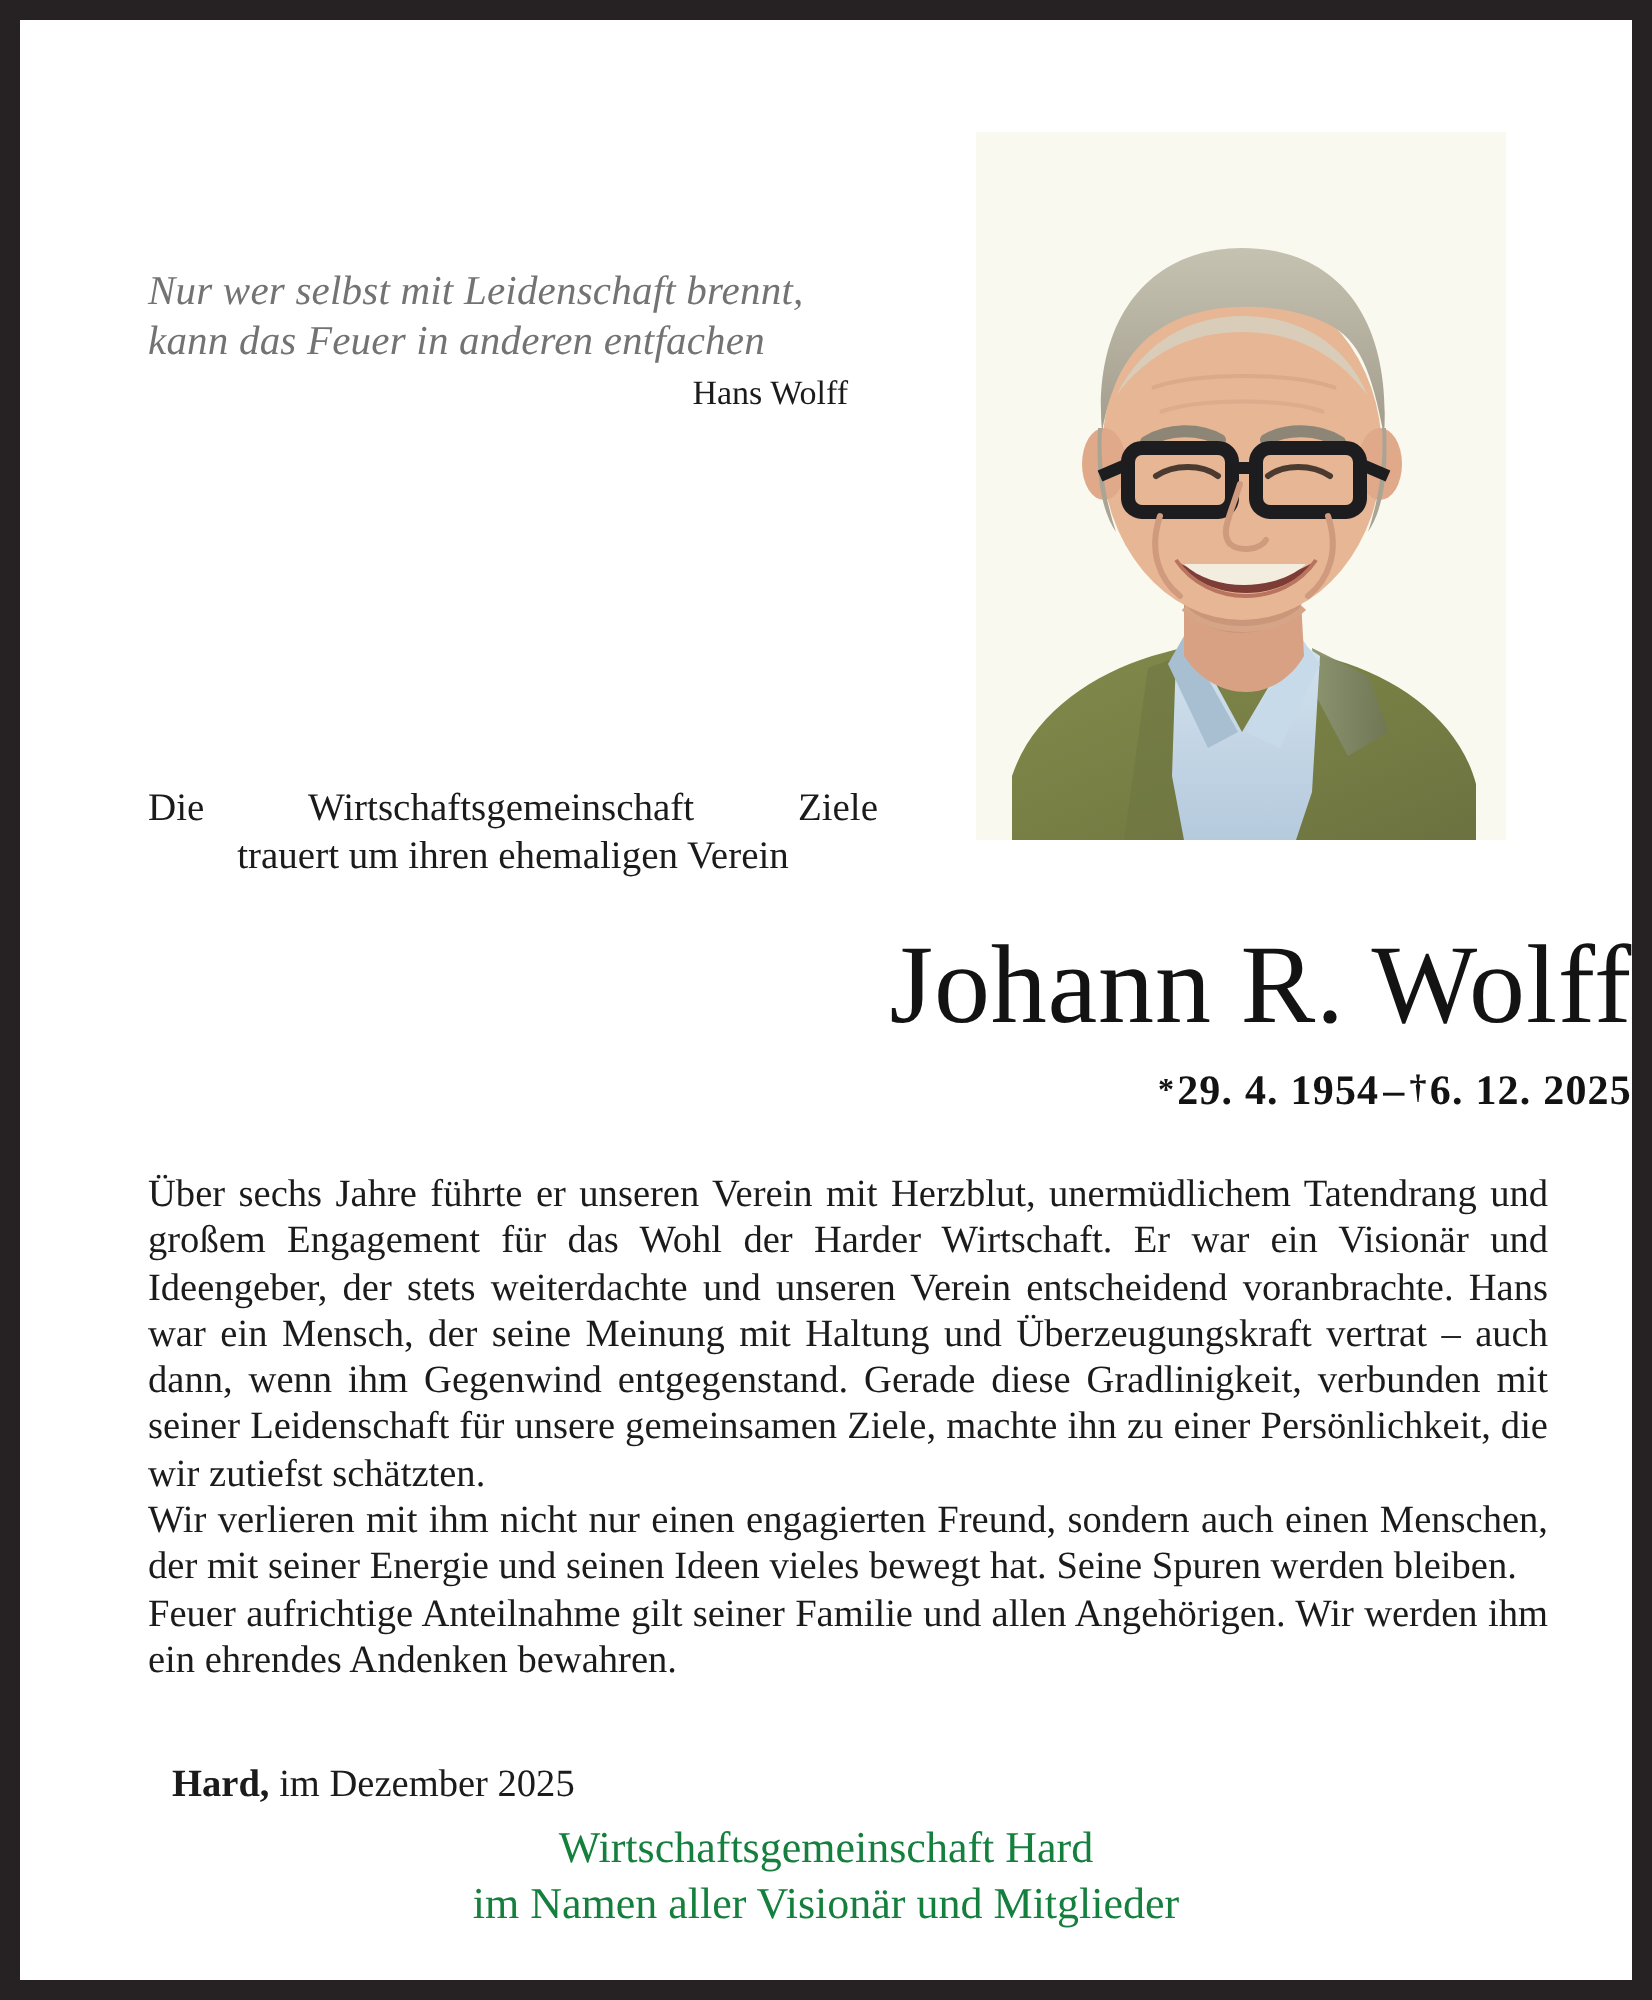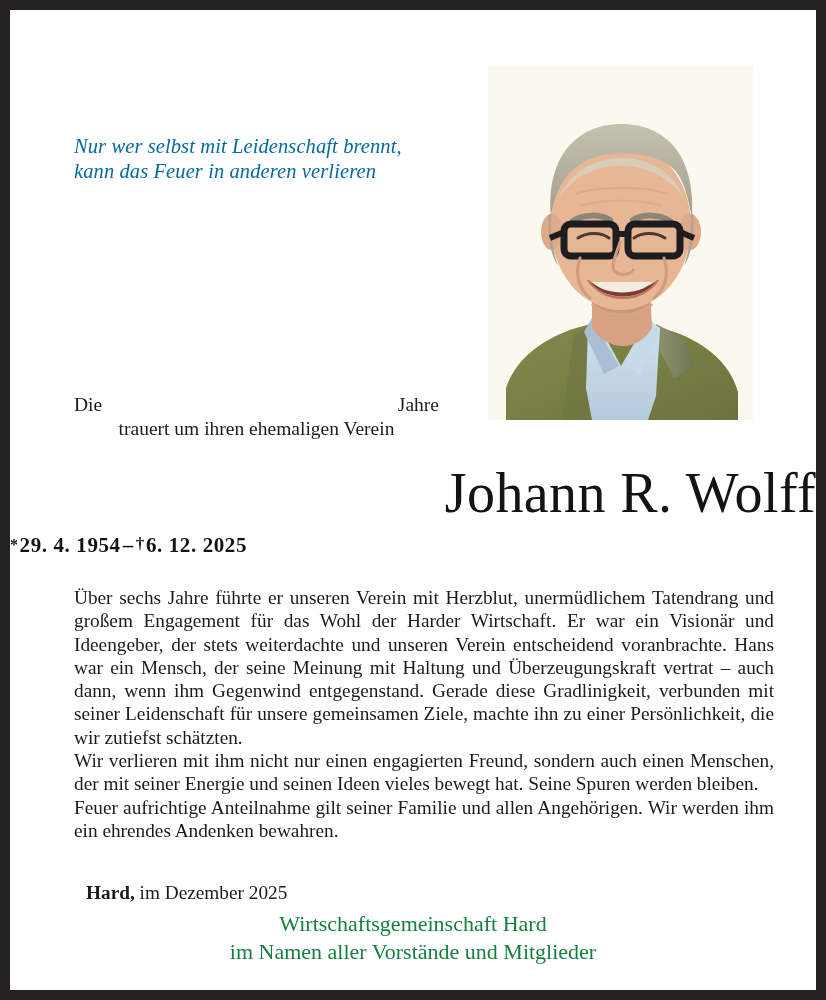--- a/index.html
+++ b/index.html
@@ -50,21 +50,21 @@
     position: absolute;
     left: 64px;
     top: 124px;
     width: 350px;
   }
   .quote-line {
     font-style: italic;
     font-size: 20.5px;
     line-height: 25px;
     letter-spacing: 0.1px;
-    color: #0369a1;
+    color: #737373;
     white-space: nowrap;
   }
   .quote-attrib {
     text-align: right;
     font-size: 17px;
     line-height: 22px;
     margin-top: 2px;
     color: #1b1b1b;
   }
 
@@ -96,21 +96,21 @@
     line-height: 62px;
     font-weight: 400;
     letter-spacing: 0.4px;
     color: #131313;
   }
   .deceased-dates {
     position: absolute;
     left: 0;
     right: 0;
     top: 521px;
-    text-align: left;
+    text-align: right;
     font-size: 21px;
     line-height: 26px;
     font-weight: 700;
     letter-spacing: 0.6px;
     color: #131313;
   }
   .deceased-dates .sym {
     font-size: 16px;
     vertical-align: 2px;
     padding-right: 1px;
@@ -256,27 +256,29 @@
           <path d="M 92 192 C 86 210 92 224 102 232" stroke="#cf9a7d" stroke-width="3" fill="none" stroke-linecap="round"></path>
           <path d="M 176 192 C 182 210 176 224 166 232" stroke="#cf9a7d" stroke-width="3" fill="none" stroke-linecap="round"></path>
 
           <path d="M 104 238 C 116 252 150 252 164 238" stroke="#d6a487" stroke-width="3" fill="none"></path>
         </g>
       </svg>
     </div>
 
     <div class="quote-block">
       <div class="quote-line">Nur wer selbst mit Leidenschaft brennt,</div>
-      <div class="quote-line">kann das Feuer in anderen verlieren</div>
+      <div class="quote-line">kann das Feuer in anderen entfachen</div>
+      <div class="quote-attrib">Hans Wolff</div>
     </div>
 
     <div class="intro">
       <div class="ln1">
         <span>Die</span>
-        <span>Jahre</span>
+        <span>Wirtschaftsgemeinschaft</span>
+        <span>Ziele</span>
       </div>
       <div class="ln2">trauert um ihren ehemaligen Verein</div>
     </div>
 
     <div class="deceased-name">Johann R. Wolff</div>
 
     <div class="deceased-dates">
       <span class="sym">*</span><span>29. 4. 1954</span><span class="dash">–</span><span class="dag">†</span><span>6. 12. 2025</span>
     </div>
 
@@ -285,17 +287,17 @@
       <p>Wir verlieren mit ihm nicht nur einen engagierten Freund, sondern auch einen Menschen, der mit seiner Energie und seinen Ideen vieles bewegt hat. Seine Spuren werden bleiben.</p>
       <p>Feuer aufrichtige Anteilnahme gilt seiner Familie und allen Angehörigen. Wir werden ihm ein ehrendes Andenken bewahren.</p>
     </div>
 
     <div class="place-line">
       <span class="place">Hard,</span><span> im Dezember 2025</span>
     </div>
 
     <div class="signature">
       <div class="sig-org">Wirtschaftsgemeinschaft Hard</div>
-      <div class="sig-sub">im Namen aller Vorstände und Mitglieder</div>
+      <div class="sig-sub">im Namen aller Visionär und Mitglieder</div>
     </div>
 
   </div>
 </div>
 
 </body></html>

